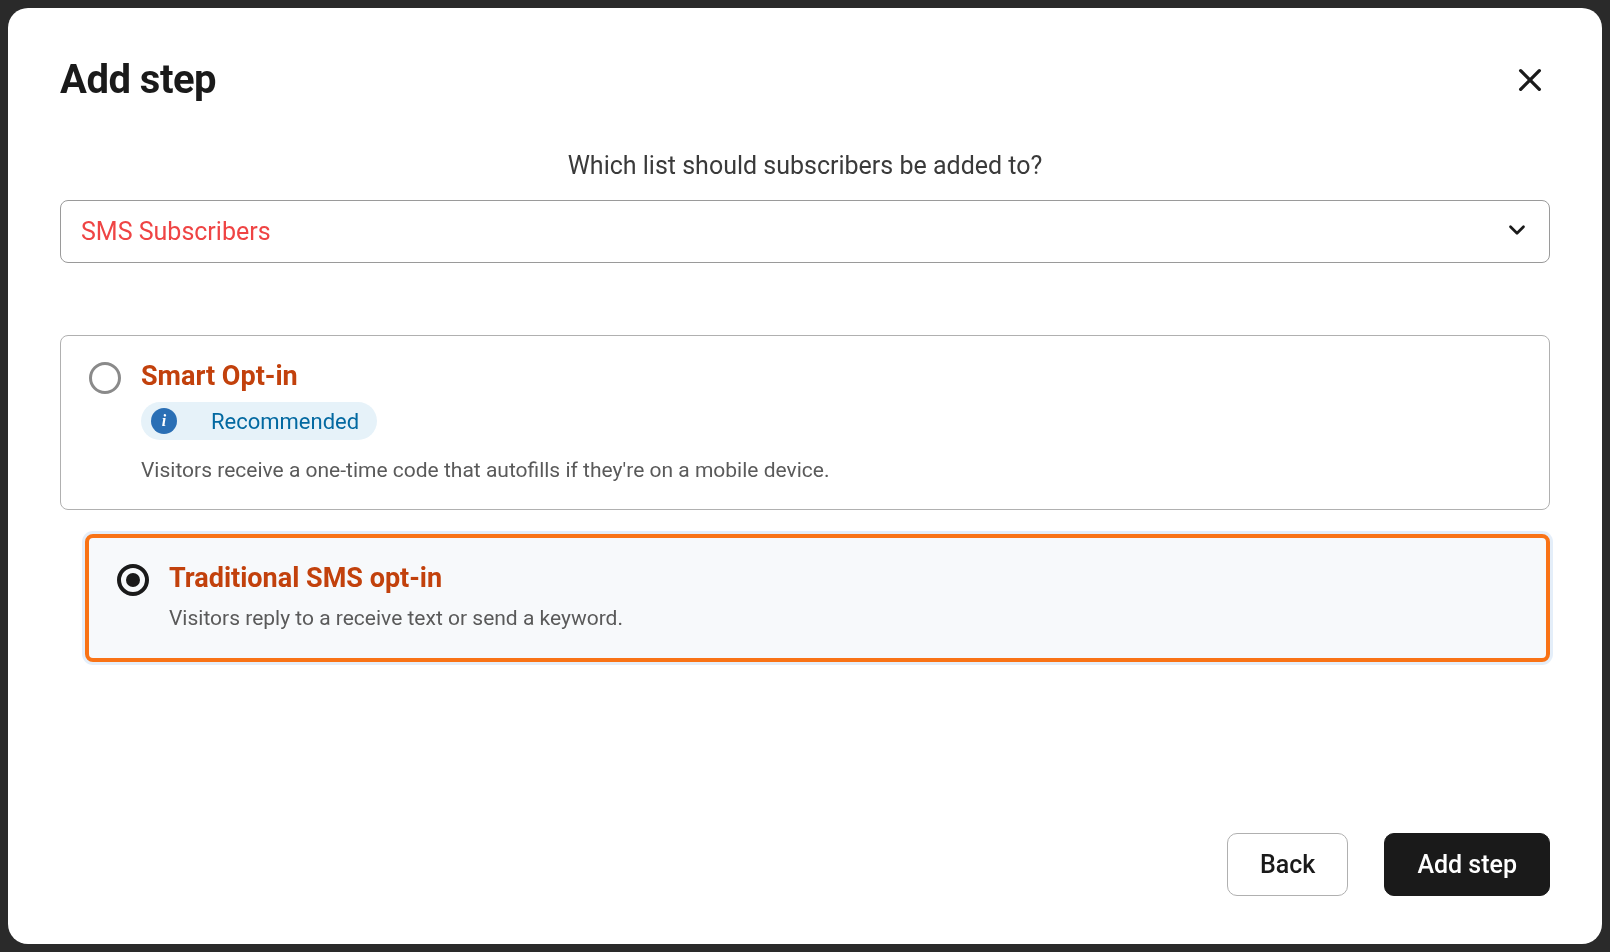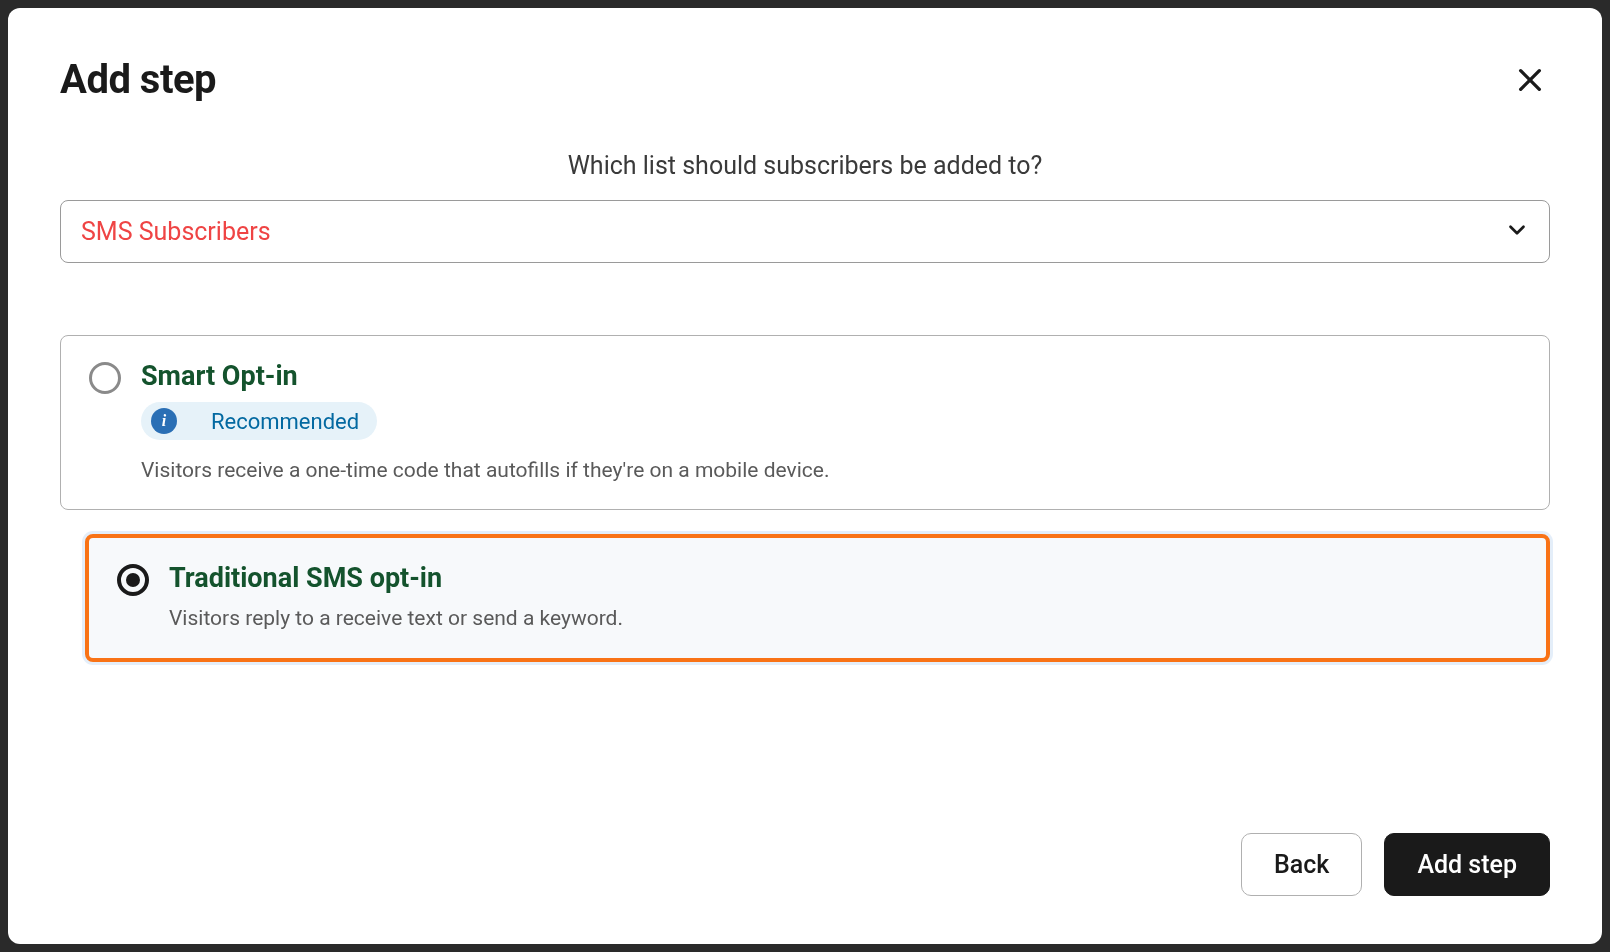--- a/index.html
+++ b/index.html
@@ -9,21 +9,21 @@
     }
     body {
       font-family: -apple-system, BlinkMacSystemFont, "Segoe UI", Roboto, Helvetica, Arial, sans-serif;
       background: #2a2a2a;
       width: 1610px;
       height: 952px;
       padding: 8px;
     }
     .modal {
       background: #ffffff;
-      border-radius: 12px;
+      border-radius: 20px;
       width: 100%;
       height: 100%;
       padding: 48px 52px;
       display: flex;
       flex-direction: column;
     }
     .modal-header {
       display: flex;
       justify-content: space-between;
       align-items: center;
@@ -122,21 +122,21 @@
     }
     .option-card.selected .radio-inner {
       display: block;
     }
     .option-content {
       flex: 1;
     }
     .option-title {
       font-size: 27px;
       font-weight: 700;
-      color: #14532d;
+      color: #c2410c;
       margin-bottom: 10px;
     }
     .badge {
       display: inline-flex;
       align-items: center;
       gap: 10px;
       background: #e6f2f9;
       border-radius: 22px;
       padding: 6px 18px 6px 10px;
       margin-bottom: 16px;
@@ -162,21 +162,21 @@
     }
     .option-desc {
       font-size: 21px;
       color: #5a5a5a;
       line-height: 1.4;
     }
     .modal-footer {
       margin-top: auto;
       display: flex;
       justify-content: flex-end;
-      gap: 22px;
+      gap: 36px;
     }
     .btn {
       font-size: 25px;
       font-weight: 500;
       padding: 16px 32px;
       border-radius: 10px;
       cursor: pointer;
       font-family: inherit;
     }
     .btn-secondary {

